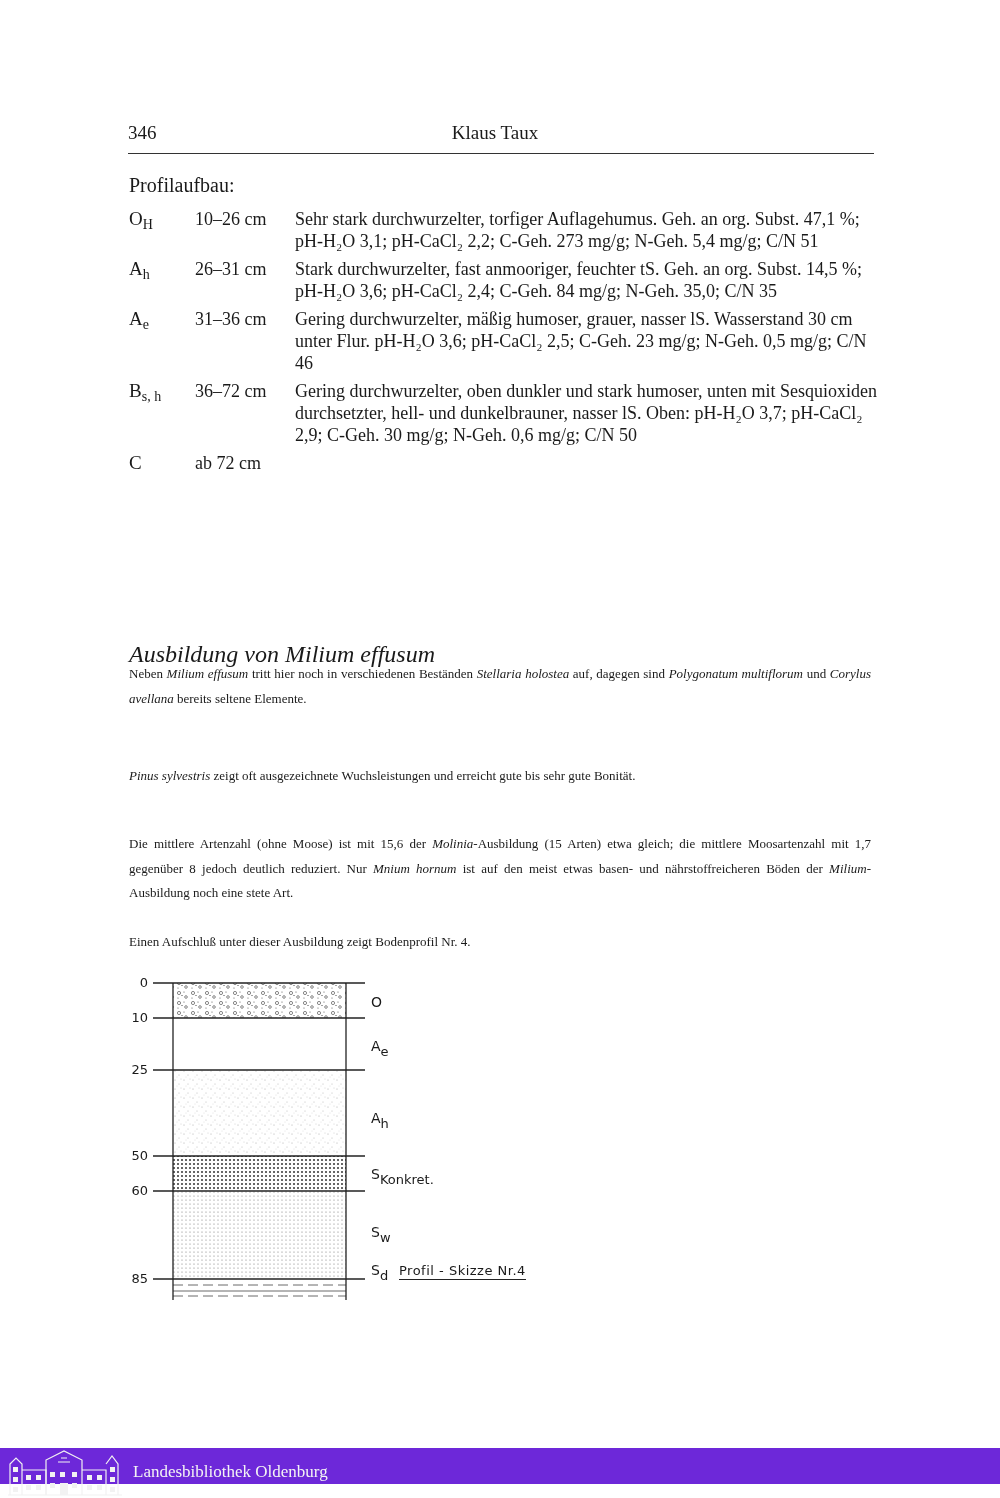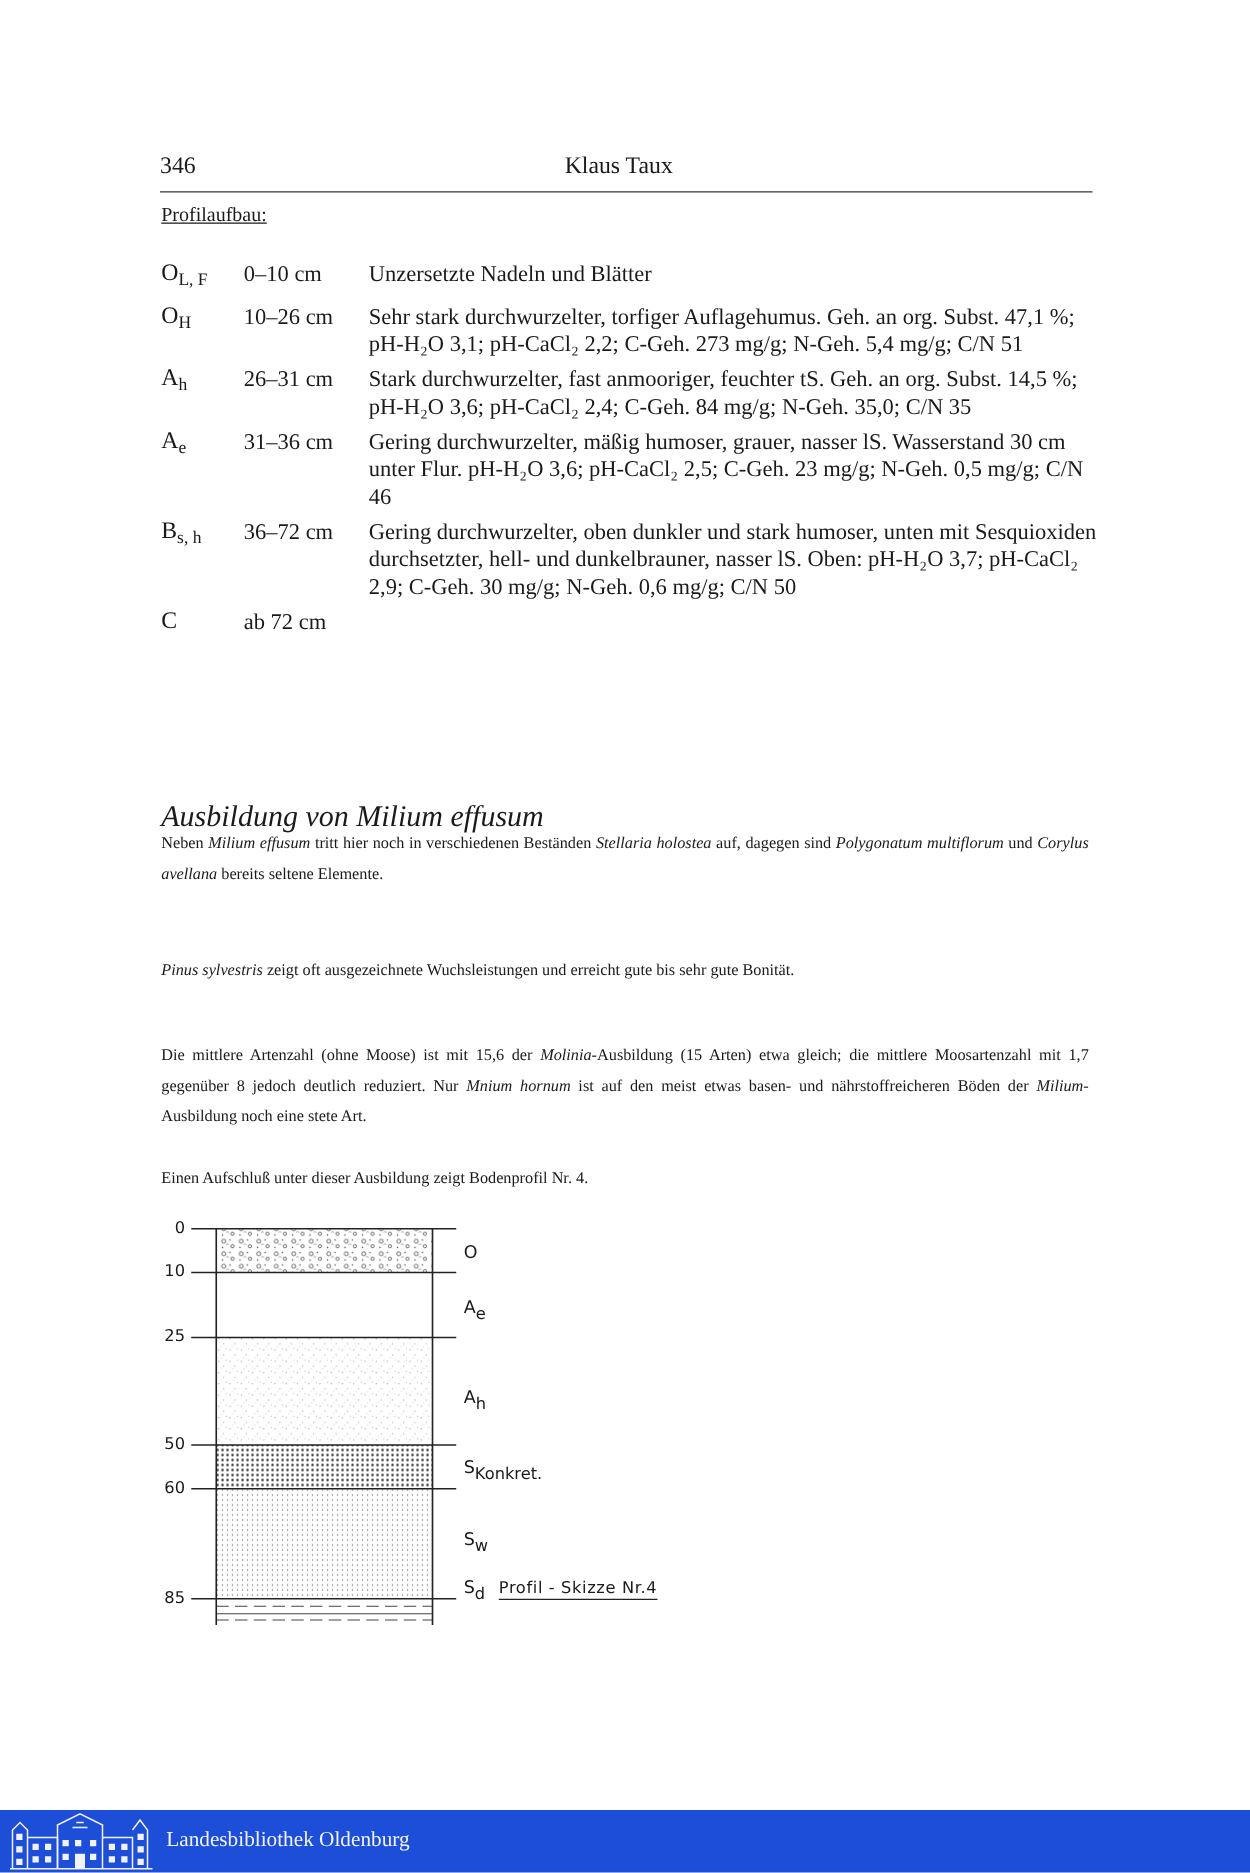--- a/index.html
+++ b/index.html
@@ -5,59 +5,54 @@
     html, body { margin: 0; padding: 0; }
     body {
       width: 1000px; height: 1498px; background: #ffffff; position: relative; overflow: hidden;
       font-family: "Liberation Serif", "DejaVu Serif", serif; color: #1a1a1a;
     }
     .header { position: absolute; left: 128px; top: 122px; width: 746px; height: 32px; }
     .page-num { position: absolute; left: 0; top: 0; font-size: 19px; }
     .running-title { position: absolute; left: 0; right: 12px; top: 0; text-align: center; font-size: 19px; }
     .header-rule { position: absolute; left: 128px; top: 153px; width: 746px; height: 1px; background: #333; }
 
-    .profil-label { position: absolute; left: 129px; top: 164px; font-size: 16px; text-decoration: underline; }
+    .profil-label { position: absolute; left: 129px; top: 174px; font-size: 20px; }
     .horizon-table { position: absolute; left: 129px; top: 208px; width: 750px; }
     .hrow { display: flex; font-size: 18px; line-height: 22px; margin-bottom: 6px; }
     .hcode { width: 66px; flex: none; font-size: 19px; }
     .hcode sub { font-size: 14px; vertical-align: -4px; }
     .hdepth { width: 100px; flex: none; white-space: nowrap; text-align: left; padding-left: 0; }
     .hdesc { flex: 1; }
 
     .section-heading { position: absolute; left: 129px; top: 641px; font-size: 24px; font-style: italic; }
     .para { position: absolute; left: 129px; width: 742px; font-size: 13px; line-height: 24.5px; text-align: justify; }
     .para i { font-style: italic; }
 
     .diagram { position: absolute; left: 120px; top: 970px; width: 460px; height: 340px; }
     .tick-label { position: absolute; font-family: "DejaVu Sans", sans-serif; font-size: 13px; text-align: right; width: 28px; }
     .hor-label { position: absolute; font-family: "DejaVu Sans", sans-serif; font-size: 14px; }
     .hor-label sub { font-size: 13px; vertical-align: -5px; }
     .caption { position: absolute; font-family: "DejaVu Sans", sans-serif; font-size: 13px; letter-spacing: 0.5px; border-bottom: 1.5px solid #222; padding-bottom: 1px; }
 
-    .footer-bar { position: absolute; left: 0; top: 1448px; width: 1000px; height: 50px; background: #1d4ed8; }
+    .footer-bar { position: absolute; left: 0; top: 1448px; width: 1000px; height: 36px; background: #6d28d9; }
     .footer-logo { position: absolute; left: 6px; top: 2px; width: 118px; height: 46px; }
     .footer-text { position: absolute; left: 133px; top: 14px; font-size: 17px; color: #f4f4f4; }
   </style>
 </head>
 <body>
 
 <div class="header">
   <span class="page-num">346</span>
   <span class="running-title">Klaus Taux</span>
 </div>
 <div class="header-rule"></div>
 
 <div class="profil-label">Profilaufbau:</div>
 
 <div class="horizon-table">
-  <div class="hrow">
-    <div class="hcode"><span>O</span><sub>L, F</sub></div>
-    <div class="hdepth">0–10 cm</div>
-    <div class="hdesc">Unzersetzte Nadeln und Blätter</div>
-  </div>
   <div class="hrow">
     <div class="hcode"><span>O</span><sub>H</sub></div>
     <div class="hdepth">10–26 cm</div>
     <div class="hdesc">Sehr stark durchwurzelter, torfiger Auflagehumus. Geh. an org. Subst. 47,1 %; pH-H₂O 3,1; pH-CaCl₂ 2,2; C-Geh. 273 mg/g; N-Geh. 5,4 mg/g; C/N 51</div>
   </div>
   <div class="hrow">
     <div class="hcode"><span>A</span><sub>h</sub></div>
     <div class="hdepth">26–31 cm</div>
     <div class="hdesc">Stark durchwurzelter, fast anmooriger, feuchter tS. Geh. an org. Subst. 14,5 %; pH-H₂O 3,6; pH-CaCl₂ 2,4; C-Geh. 84 mg/g; N-Geh. 35,0; C/N 35</div>
   </div>

